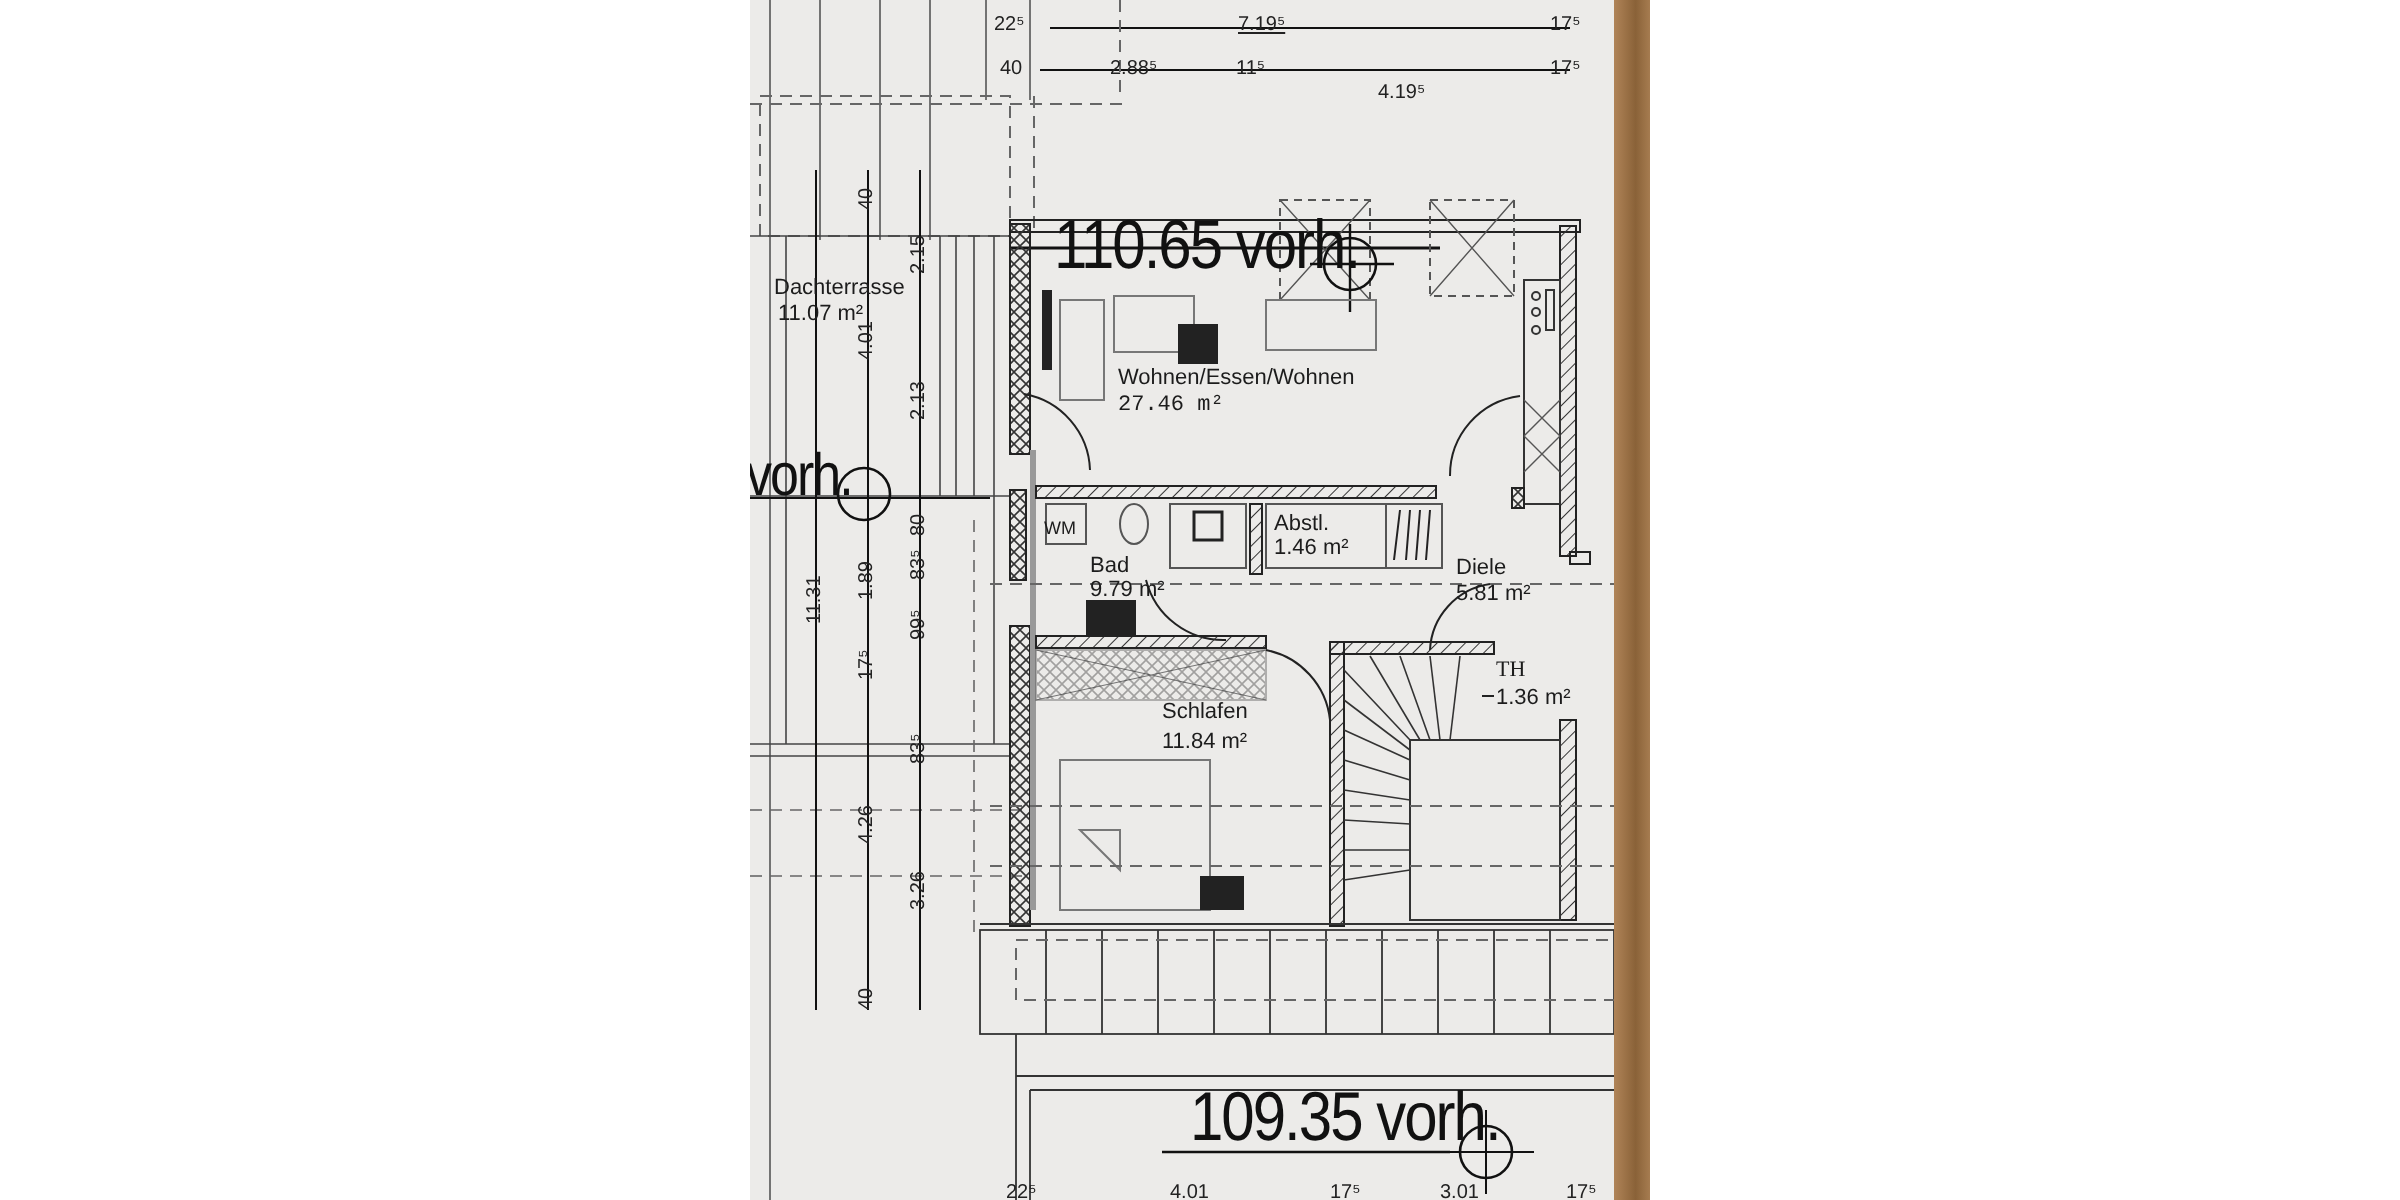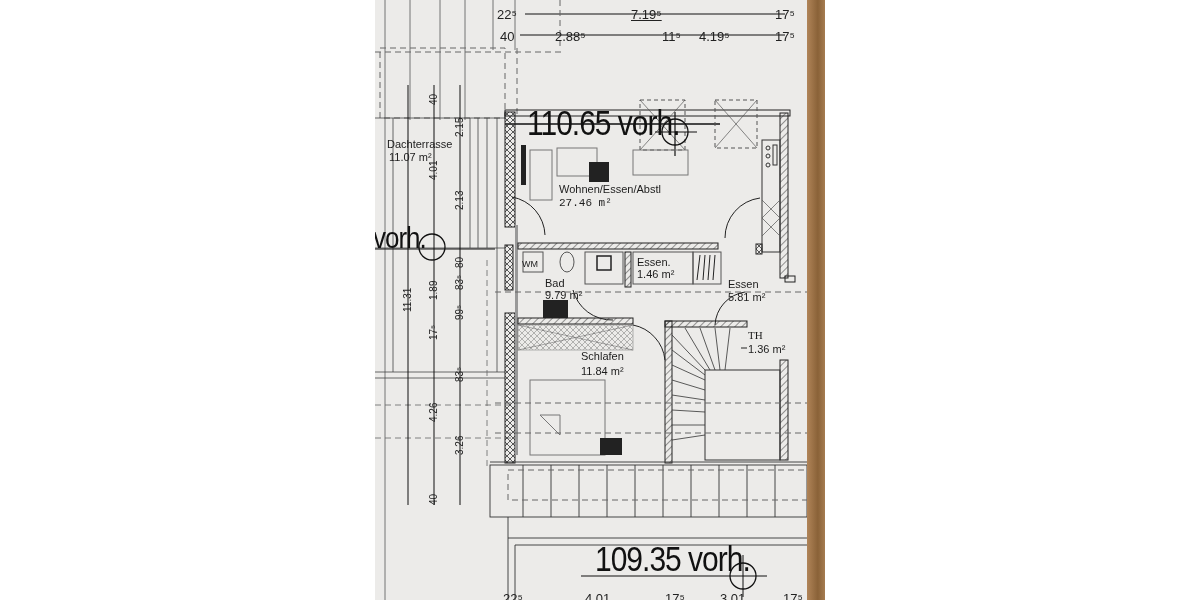--- a/index.html
+++ b/index.html
@@ -2,21 +2,21 @@
 <html><head>
 <meta charset="utf-8">
 <style>
   html,body{margin:0;padding:0;background:#fff;}
   body{width:1200px;height:600px;position:relative;overflow:hidden;font-family:"Liberation Sans",sans-serif;}
   .sheet{position:absolute;left:375px;top:0;width:432px;height:600px;background:#ecebe9;overflow:hidden;}
   .wood{position:absolute;left:807px;top:0;width:18px;height:600px;background:linear-gradient(90deg,#b08458,#8a6238 60%,#a67c50);}
   svg{position:absolute;left:0;top:0;}
   .lbl{position:absolute;color:#1c1c1c;font-size:11px;line-height:13px;white-space:nowrap;}
   .big{position:absolute;color:#111;font-size:30px;letter-spacing:-1px;transform:scaleY(1.15);transform-origin:left top;white-space:nowrap;}
-  .dim{position:absolute;color:#222;font-size:13px;white-space:nowrap;}
+  .dim{position:absolute;color:#222;font-size:10px;white-space:nowrap;}
   .vdim{position:absolute;color:#222;font-size:10px;white-space:nowrap;transform:rotate(-90deg);transform-origin:left top;}
 </style>
 </head>
 <body>
 
 <div class="sheet">
   <svg width="432" height="600" viewBox="0 0 432 600">
     <defs>
       <pattern id="hatch" width="5" height="5" patternUnits="userSpaceOnUse" patternTransform="rotate(45)">
         <line x1="0" y1="0" x2="0" y2="5" stroke="#333" stroke-width="1"></line>
@@ -185,47 +185,47 @@
     <line x1="0" y1="249" x2="120" y2="249" stroke="#111" stroke-width="1"></line>
   </svg>
 
   <div class="big" style="left:152px;top:104px;">110.65 vorh.</div>
   <div class="big" style="left:220px;top:540px;">109.35 vorh.</div>
   <div class="big" style="left:-2px;top:220px;font-size:26px;">vorh.</div>
 
   <div class="lbl" style="left:12px;top:138px;">Dachterrasse</div>
   <div class="lbl" style="left:14px;top:151px;">11.07 m²</div>
 
-  <div class="lbl" style="left:184px;top:183px;">Wohnen/Essen/Abstl</div>
+  <div class="lbl" style="left:184px;top:183px;">Wohnen/Essen/Wohnen</div>
   <div class="lbl" style="left:184px;top:197px;font-family:Liberation Mono, monospace;">27.46 m²</div>
 
   <div class="lbl" style="left:170px;top:277px;">Bad</div>
   <div class="lbl" style="left:170px;top:289px;">9.79 m²</div>
 
-  <div class="lbl" style="left:262px;top:256px;">Essen.</div>
+  <div class="lbl" style="left:262px;top:256px;">Abstl.</div>
   <div class="lbl" style="left:262px;top:268px;">1.46 m²</div>
 
-  <div class="lbl" style="left:353px;top:278px;">Essen</div>
+  <div class="lbl" style="left:353px;top:278px;">Diele</div>
   <div class="lbl" style="left:353px;top:291px;">5.81 m²</div>
 
   <div class="lbl" style="left:373px;top:329px;font-family:Liberation Serif, serif;">TH</div>
   <div class="lbl" style="left:373px;top:343px;">1.36 m²</div>
 
   <div class="lbl" style="left:206px;top:350px;">Schlafen</div>
   <div class="lbl" style="left:206px;top:365px;">11.84 m²</div>
 
   <div class="lbl" style="left:147px;top:258px;font-size:9px;">WM</div>
 
   <div class="dim" style="left:122px;top:7px;">22⁵</div>
-  <div class="dim" style="left:256px;top:7px;text-decoration:underline;">7.19⁵</div>
+  <div class="dim" style="left:244px;top:7px;text-decoration:underline;">7.19⁵</div>
   <div class="dim" style="left:400px;top:7px;">17⁵</div>
   <div class="dim" style="left:125px;top:29px;">40</div>
   <div class="dim" style="left:180px;top:29px;">2.88⁵</div>
-  <div class="dim" style="left:243px;top:29px;margin-left:44px;">11⁵</div>
-  <div class="dim" style="left:314px;top:29px;margin-left:10px;">4.19⁵</div>
+  <div class="dim" style="left:243px;top:29px;">11⁵</div>
+  <div class="dim" style="left:314px;top:41px;">4.19⁵</div>
   <div class="dim" style="left:400px;top:29px;">17⁵</div>
 
   <div class="vdim" style="left:27px;top:312px;">11.31</div>
   <div class="vdim" style="left:53px;top:105px;">40</div>
   <div class="vdim" style="left:53px;top:180px;">4.01</div>
   <div class="vdim" style="left:53px;top:340px;">17⁵</div>
   <div class="vdim" style="left:53px;top:300px;">1.89</div>
   <div class="vdim" style="left:53px;top:422px;">4.26</div>
   <div class="vdim" style="left:53px;top:505px;">40</div>
   <div class="vdim" style="left:79px;top:137px;">2.15</div>

